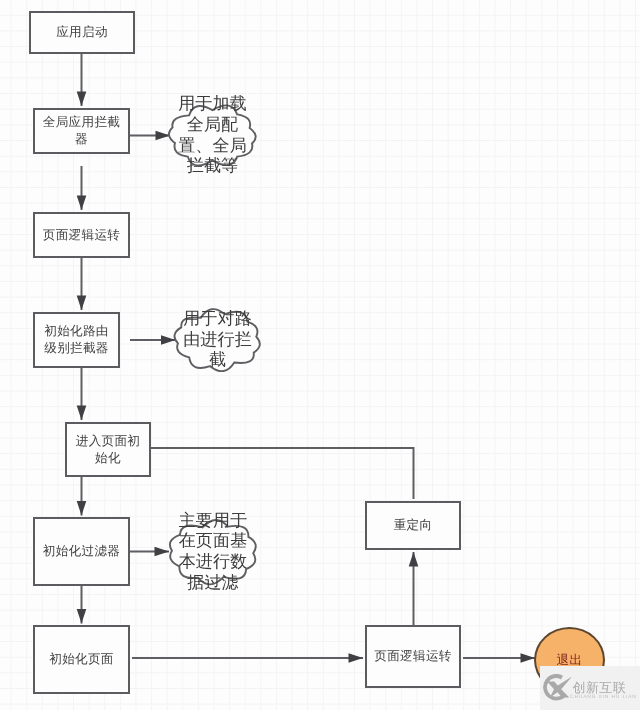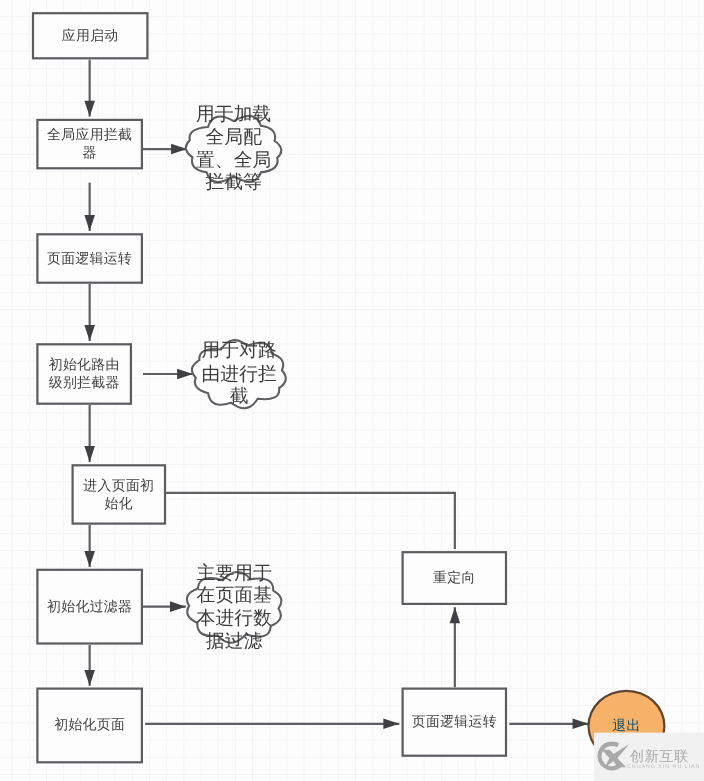--- a/index.html
+++ b/index.html
@@ -47,21 +47,21 @@
   .node .lbl { display: block; }
   .rect {
     border: 2px solid #5b5b60;
     background: #fdfdfd;
     padding: 0 4px;
   }
   .ellipse-node {
     background: #f6b269;
     border: 2px solid #5c4630;
     border-radius: 50%;
-    color: #0c4a6e;
+    color: #7f1d1d;
   }
   .cloud {
     position: absolute;
   }
   .cloud svg { position: absolute; left: 0; top: 0; overflow: visible; }
   .cloud .ctext {
     position: absolute;
     left: 0; top: 0;
     width: 100%; height: 100%;
     display: flex;

